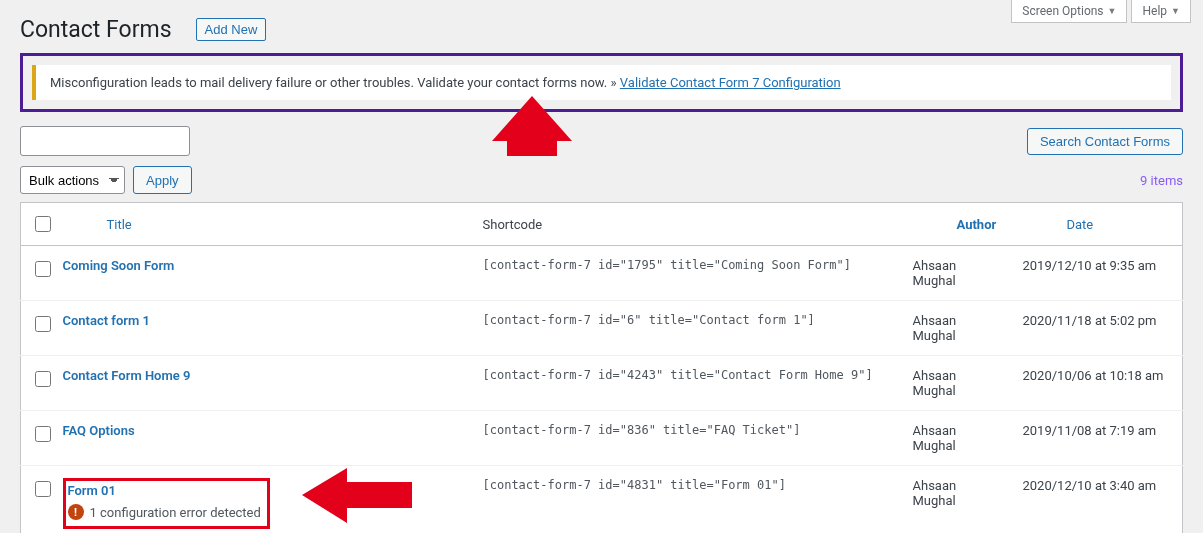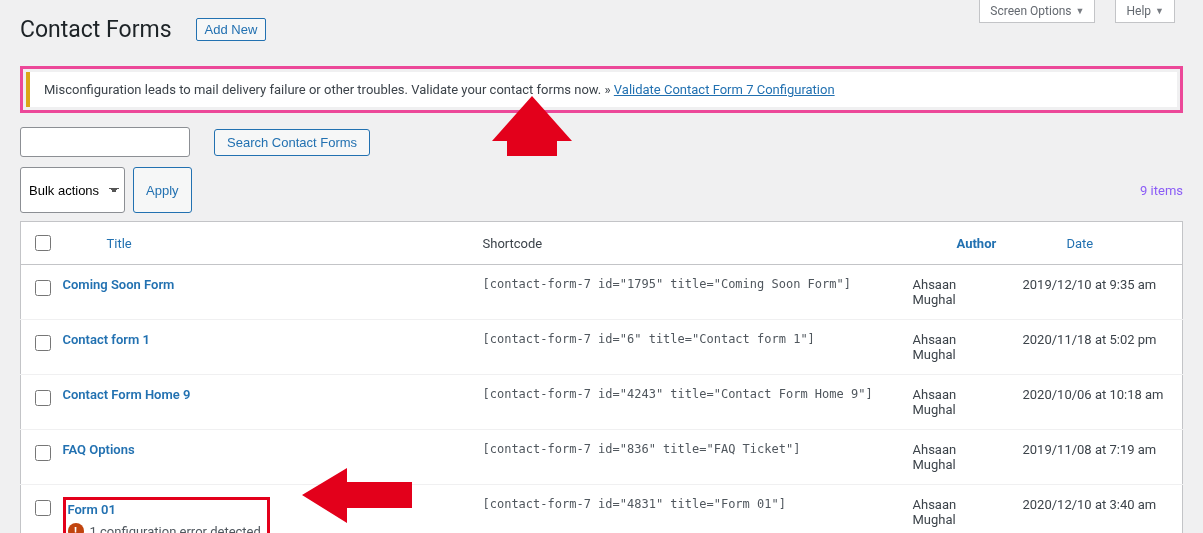--- a/index.html
+++ b/index.html
@@ -11,47 +11,47 @@
     color: #3c434a;
     background: #f0f0f1;
     width: 1203px;
     height: 533px;
     position: relative;
     overflow: hidden;
   }
   .wrap { padding: 0 20px 0 20px; }
 
   
-  .screen-meta { position:absolute; top:0; right:16px; display:flex; gap:20px; padding:0 12px; }
+  .screen-meta { position:absolute; top:0; right:0; display:flex; gap:4px; padding:0 12px; }
   .screen-meta .btn { background:#fff; border:1px solid #c3c4c7; border-top:none; padding:4px 10px; font-size:12px; color:#646970; cursor:pointer; display:flex; align-items:center; gap:4px; }
   .screen-meta .btn .tri { font-size:9px; color:#787c82; }
 
   
   .heading-row { display:flex; align-items:center; gap:24px; padding-top:16px; }
   h1 { font-size:23px; font-weight:400; margin:0; color:#1d2327; }
   .page-title-action { border:1px solid #2271b1; color:#2271b1; background:#f6f7f7; padding:3px 8px; font-size:13px; cursor:pointer; border-radius:2px; }
 
   
-  .notice-outline { border:3px solid #ec4899; padding:3px; margin-top:23px; }
+  .notice-outline { border:3px solid #4c1d95; padding:9px; margin-top:10px; }
   .notice { background:#fff; border-left:4px solid #dba617; padding:10px 14px; font-size:13px; color:#3c434a; }
   .notice a { color:#2271b1; text-decoration:underline; }
 
   
   .arrow { position:absolute; z-index:50; }
   .arrow svg { display:block; }
 
   
-  .search-row { display:flex; justify-content:flex-start; gap:24px; margin-top:14px; align-items:center; }
+  .search-row { display:flex; justify-content:space-between; gap:0; margin-top:14px; align-items:center; }
   .search-row input[type=search]{ border:1px solid #8c8f94; background:#fff; padding:4px 8px; font-size:13px; width:170px; height:30px; border-radius:3px;}
   .btn-secondary { border:1px solid #2271b1; color:#2271b1; background:#f6f7f7; padding:5px 12px; font-size:13px; cursor:pointer; border-radius:3px; }
 
   
   .tablenav { display:flex; justify-content:space-between; align-items:center; margin-top:10px; }
   .tablenav .left { display:flex; gap:8px; }
-  select { border:1px solid #8c8f94; background:#fff; padding:0 24px 0 8px; height:46px; font-size:13px; border-radius:3px; appearance:none; background-image:linear-gradient(45deg,transparent 50%,#555 50%),linear-gradient(135deg,#555 50%,transparent 50%); background-position:right 10px center,right 5px center; background-size:5px 5px,5px 5px; background-repeat:no-repeat;}
+  select { border:1px solid #8c8f94; background:#fff; padding:0 24px 0 8px; height:28px; font-size:13px; border-radius:3px; appearance:none; background-image:linear-gradient(45deg,transparent 50%,#555 50%),linear-gradient(135deg,#555 50%,transparent 50%); background-position:right 10px center,right 5px center; background-size:5px 5px,5px 5px; background-repeat:no-repeat;}
   .items-count { color:#8b5cf6; font-size:13px; }
 
   
   table { width:100%; border-collapse:collapse; border:1px solid #c3c4c7; background:#fff; margin-top:8px; table-layout:fixed;}
   thead th { text-align:left; font-weight:400; padding:10px 10px; border-bottom:1px solid #c3c4c7; }
   thead th.sortable { color:#2271b1; }
   thead th.sortable a { color:#2271b1; text-decoration:none; cursor:pointer;margin-left:44px;}
   tbody td { padding:12px 10px; vertical-align:top; border-bottom:1px solid #f0f0f1; font-size:13px; color:#3c434a;}
   tbody tr:last-child td { border-bottom:none;}
   .col-cb { width:32px; }

